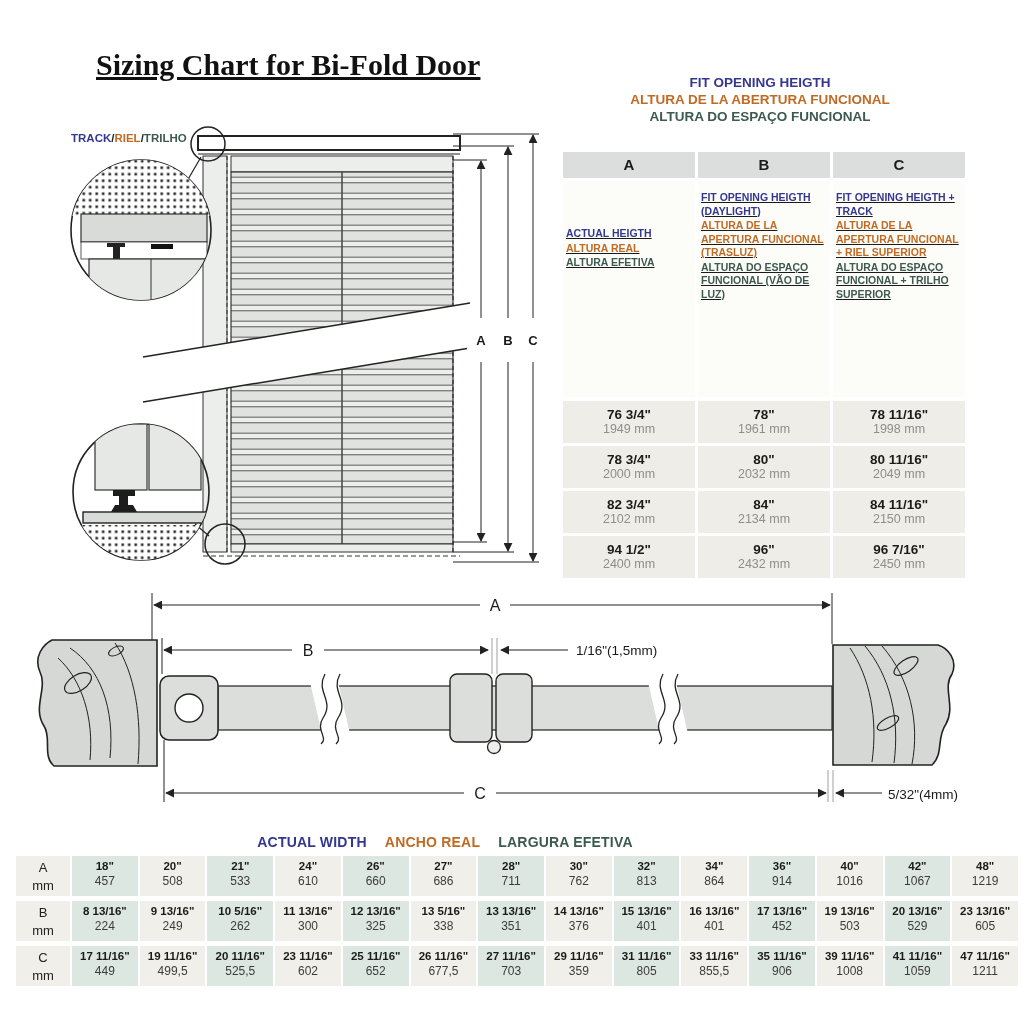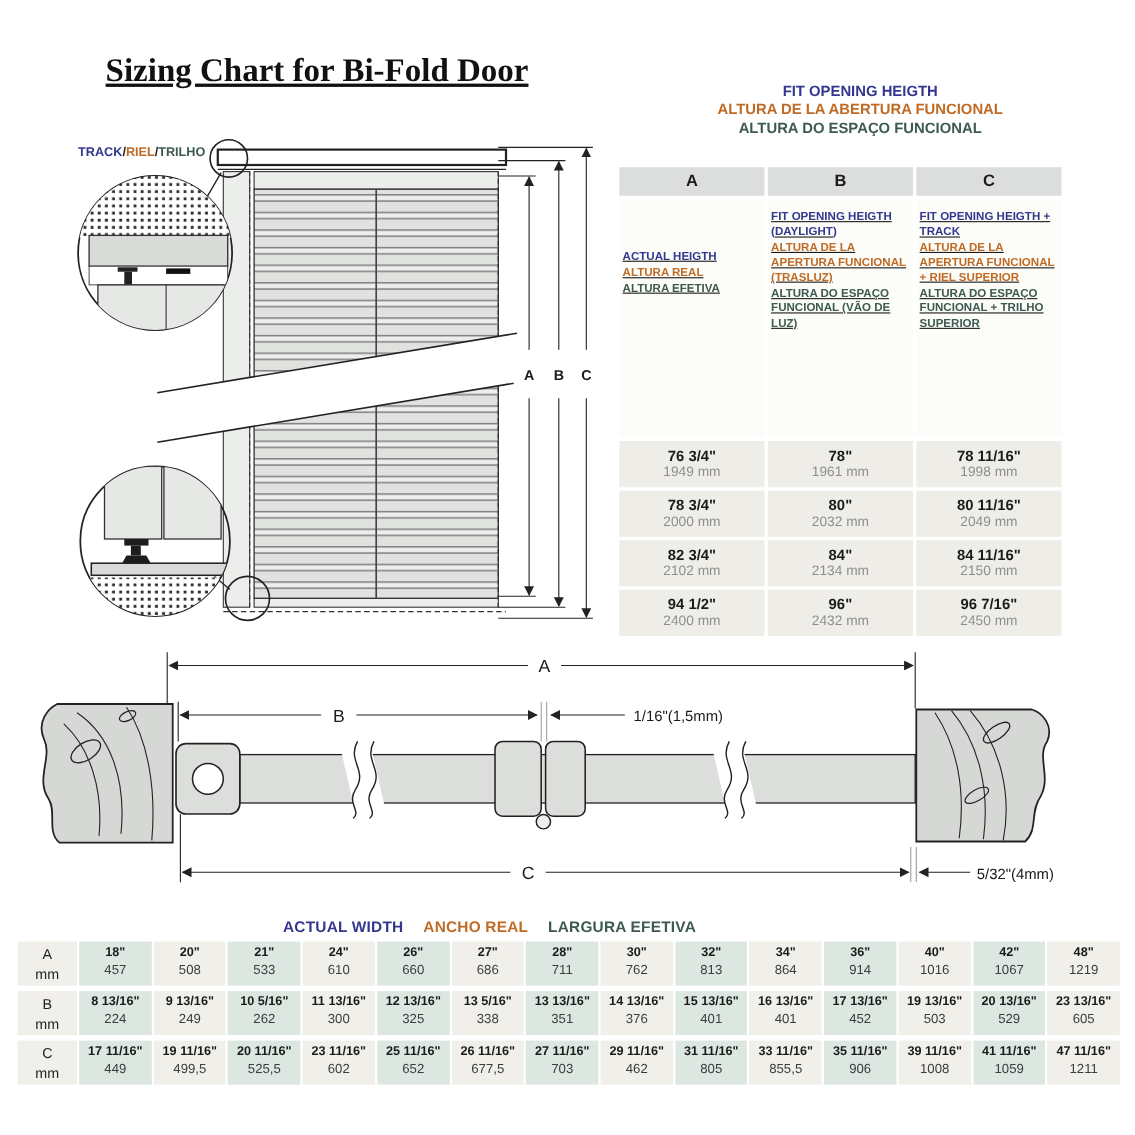--- a/index.html
+++ b/index.html
@@ -7,21 +7,21 @@
           font-family:"Liberation Sans",sans-serif;color:#1a1a1a;overflow:hidden;}
   .abs{position:absolute;}
   
   #page-title{left:96px;top:48px;font-family:"Liberation Serif",serif;
               font-weight:bold;font-size:30px;color:#111;text-decoration:underline;}
   
   .c-en{color:#34378f;}
   .c-es{color:#c06b25;}
   .c-pt{color:#3d5a50;}
   
-  #height-heading{left:581px;top:74px;width:402px;text-align:center;
+  #height-heading{left:559px;top:74px;width:402px;text-align:center;
                   font-weight:bold;font-size:13.5px;line-height:17px;}
   #height-table{left:563px;top:152px;width:402px;}
   .ht-head,.ht-desc,.ht-rows{display:grid;grid-template-columns:repeat(3,1fr);column-gap:3px;}
   .ht-head{margin-bottom:3px;}
   .hcell{background:#dcdedd;text-align:center;font-weight:bold;font-size:15px;padding:4px 0 5px;}
   .ht-desc{margin-bottom:4px;}
   .dcell{background:#fcfcf9;padding:10px 3px;text-align:left;font-weight:bold;
          font-size:10.5px;line-height:13.5px;min-height:160px;text-decoration:underline;}
   .dcell .seg{margin:0 0 1px;}
   .ht-rows{row-gap:3px;}
@@ -462,21 +462,21 @@
         <div class="wt-cell beige">
           <div class="in">26 11/16"</div>
           <div class="mmv">677,5</div>
         </div>
         <div class="wt-cell green">
           <div class="in">27 11/16"</div>
           <div class="mmv">703</div>
         </div>
         <div class="wt-cell beige">
           <div class="in">29 11/16"</div>
-          <div class="mmv">462</div>
+          <div class="mmv">359</div>
         </div>
         <div class="wt-cell green">
           <div class="in">31 11/16"</div>
           <div class="mmv">805</div>
         </div>
         <div class="wt-cell beige">
           <div class="in">33 11/16"</div>
           <div class="mmv">855,5</div>
         </div>
         <div class="wt-cell green">

